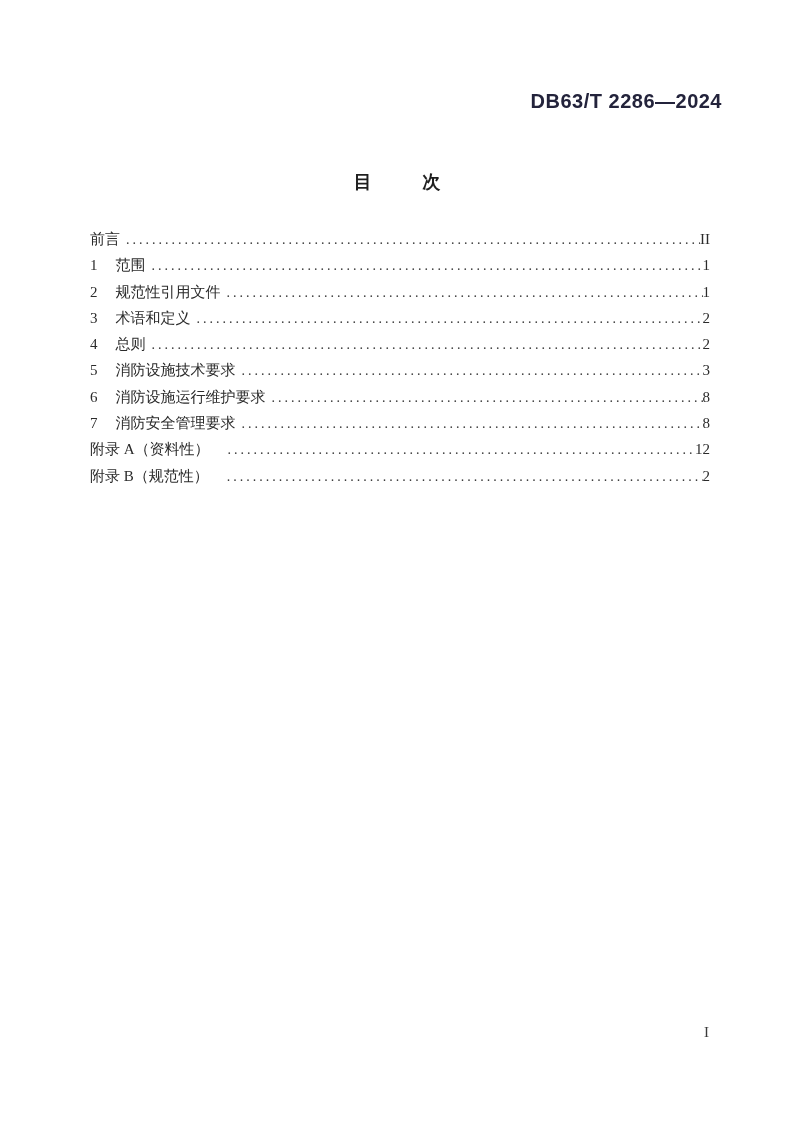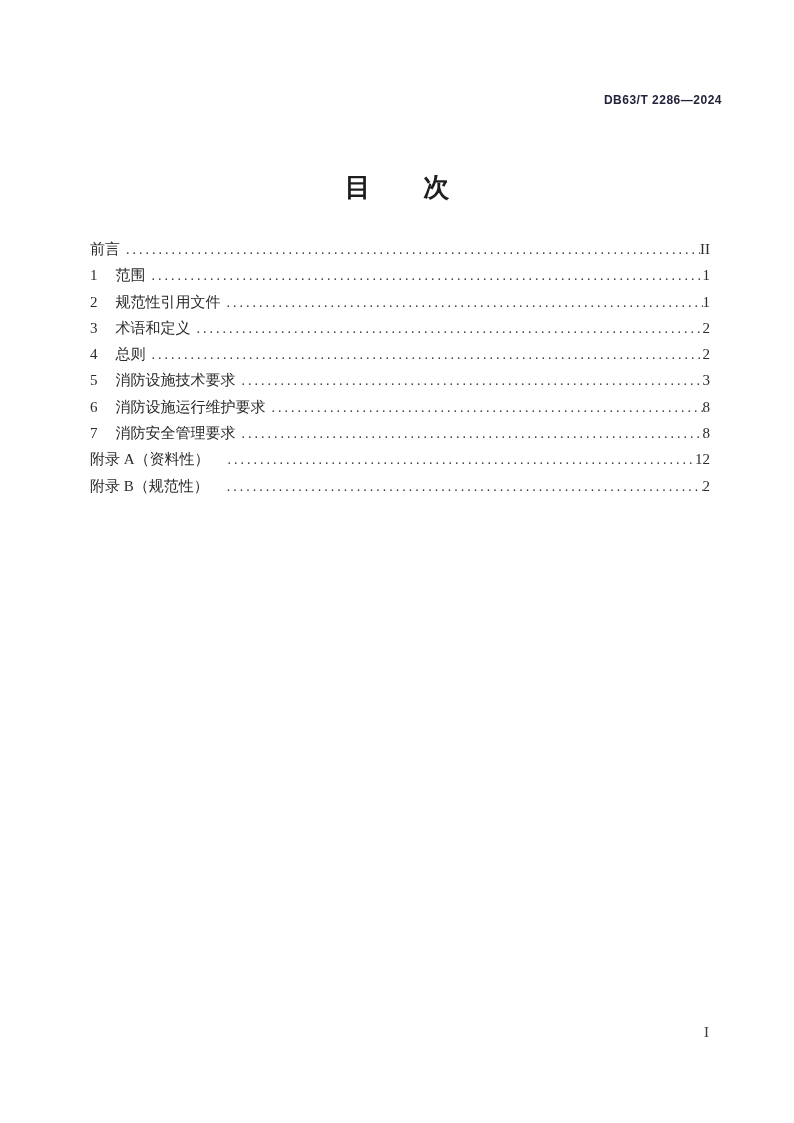--- a/index.html
+++ b/index.html
@@ -18,42 +18,42 @@
   }
   .page-header {
     position: absolute;
     top: 90px;
     left: 0;
     right: 72px;
     text-align: right;
   }
   .standard-code {
     font-family: "Liberation Sans", "DejaVu Sans", sans-serif;
-    font-size: 12px;
+    font-size: 20px;
     font-weight: bold;
     letter-spacing: 0.5px;
     color: #23233b;
     white-space: nowrap;
   }
   .doc-title {
     position: absolute;
     top: 170px;
     left: 0;
     width: 100%;
     margin: 0;
     text-align: center;
-    font-size: 26px;
+    font-size: 18px;
     font-weight: bold;
     color: #1e1e1e;
     word-spacing: 46px;
     white-space: pre;
   }
   .toc {
     position: absolute;
-    top: 236px;
+    top: 226px;
     left: 90px;
     width: 620px;
   }
   .toc-row {
     display: flex;
     align-items: baseline;
     height: 26.3px;
     line-height: 26.3px;
     font-size: 15px;
     white-space: nowrap;

